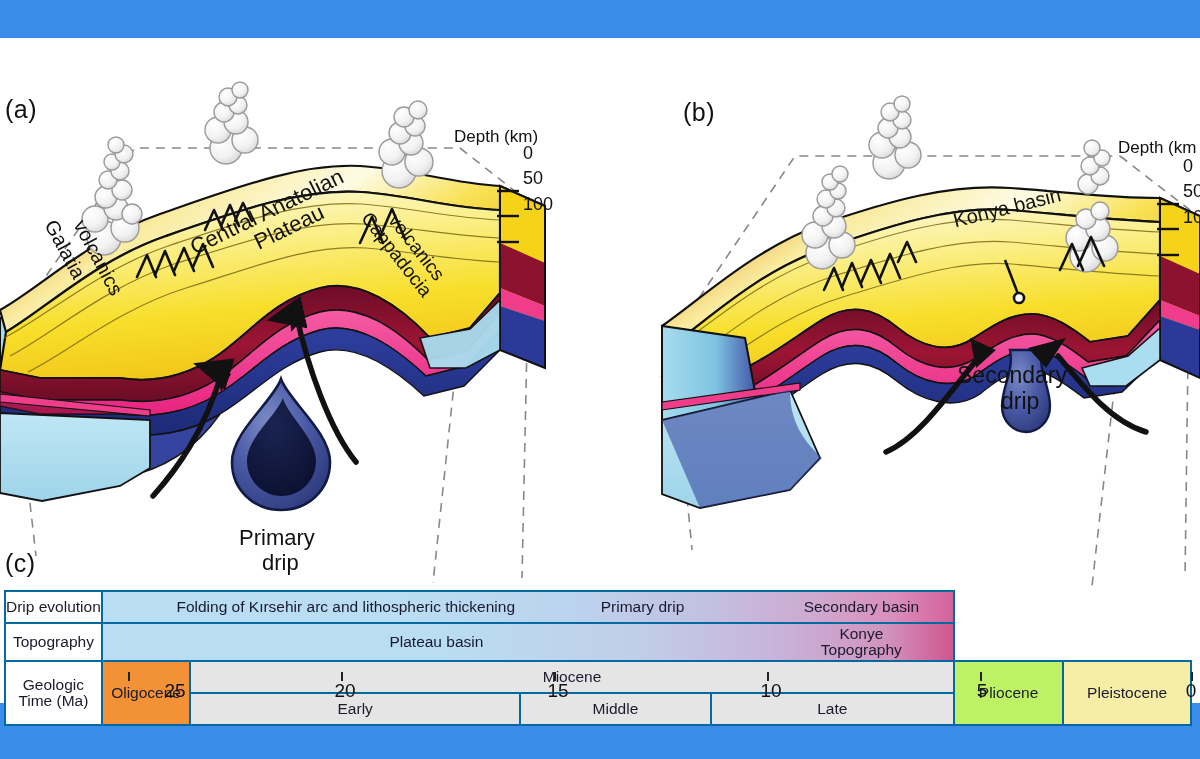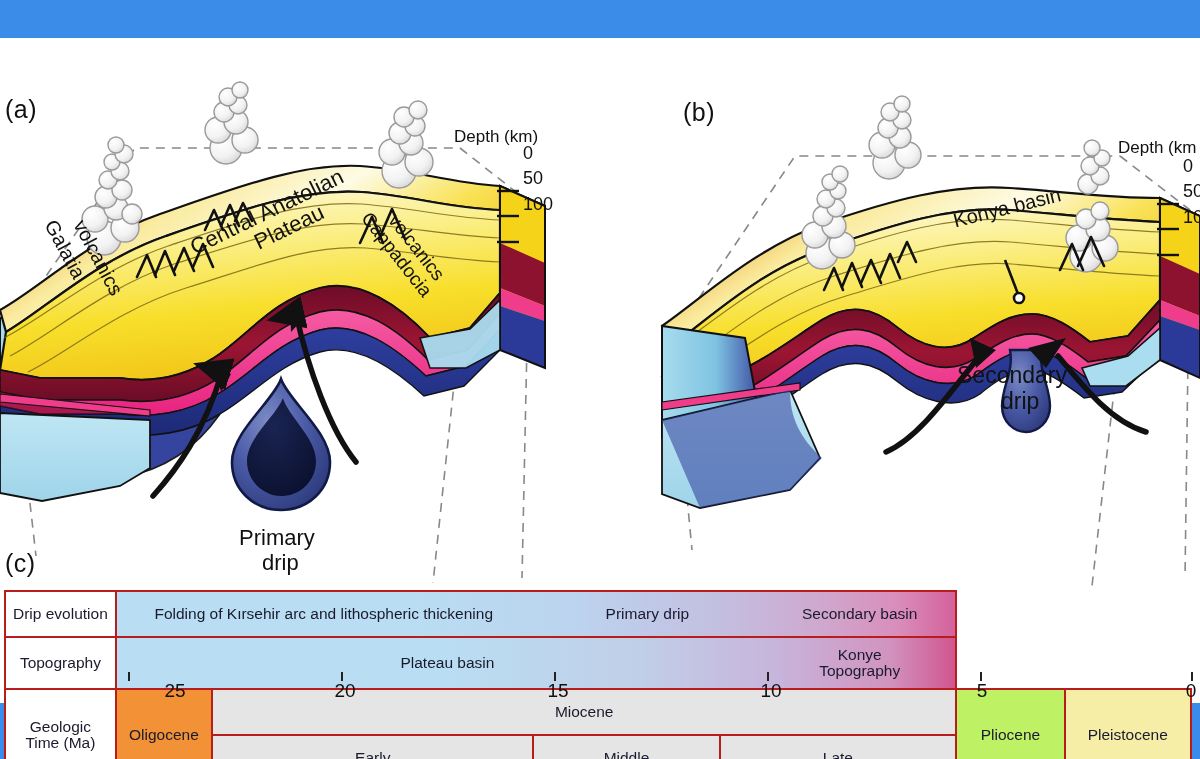--- a/index.html
+++ b/index.html
@@ -26,22 +26,22 @@
   svg{display:block;}
   .svgwrap{position:absolute;left:0;top:0;width:1200px;height:665px;pointer-events:none;}
 
   
   #timeline{
     position:absolute;left:4px;top:552px;
     width:1188px;
     border-collapse:collapse;
   }
   #timeline td{
-    border:2px solid #b91c1c;
-    padding:7px;
+    border:2px solid #0369a1;
+    padding:0;
     font-size:15.5px;
     color:#1a1a2e;
     text-align:center;
     vertical-align:middle;
     line-height:1.05;
     height:30px;
     white-space:nowrap;
   }
   td.rowlabel{
     background:#ffffff;
@@ -498,21 +498,21 @@
 
   <div style="position:absolute;left:957px;top:324px;font-size:23px;color:#111;text-align:right;">Secondary</div>
   <div style="position:absolute;left:1001px;top:350px;font-size:23px;color:#111;">drip</div>
 
   <table id="timeline">
     <tbody>
         <tr>
       <td class="rowlabel" rowspan="1">Drip evolution</td>
       <td class="grad" colspan="4" style="text-align:left;">
         <div style="display:flex;width:100%;">
-          <span style="flex:0 0 48.5%;text-align:center;">Folding of Kırsehir arc and lithospheric thickening</span>
+          <span style="flex:0 0 48.5%;text-align:right;">Folding of Kırsehir arc and lithospheric thickening</span>
           <span style="flex:0 0 30%;text-align:center;">Primary drip</span>
           <span style="flex:1;text-align:center;">Secondary basin</span>
         </div>
       </td>
     </tr>
     <tr>
       <td class="rowlabel">Topography</td>
       <td class="gradA" colspan="4" style="height:36px;">
         <div style="display:flex;width:100%;align-items:center;">
           <span style="flex:0 0 78.5%;text-align:center;">Plateau basin</span>

